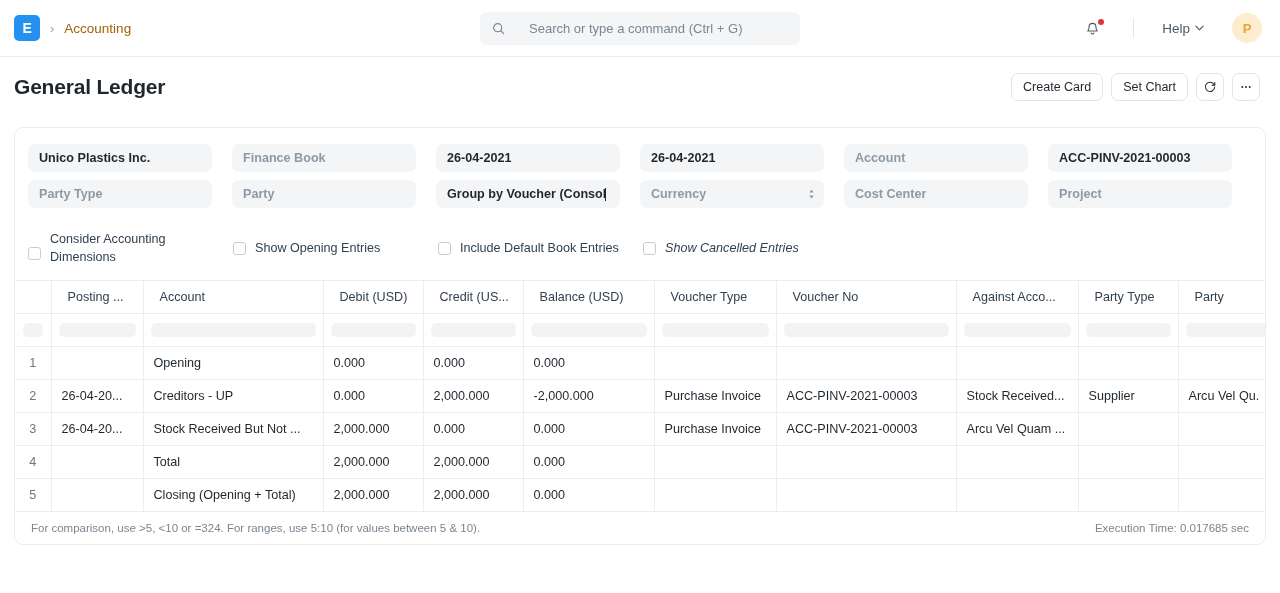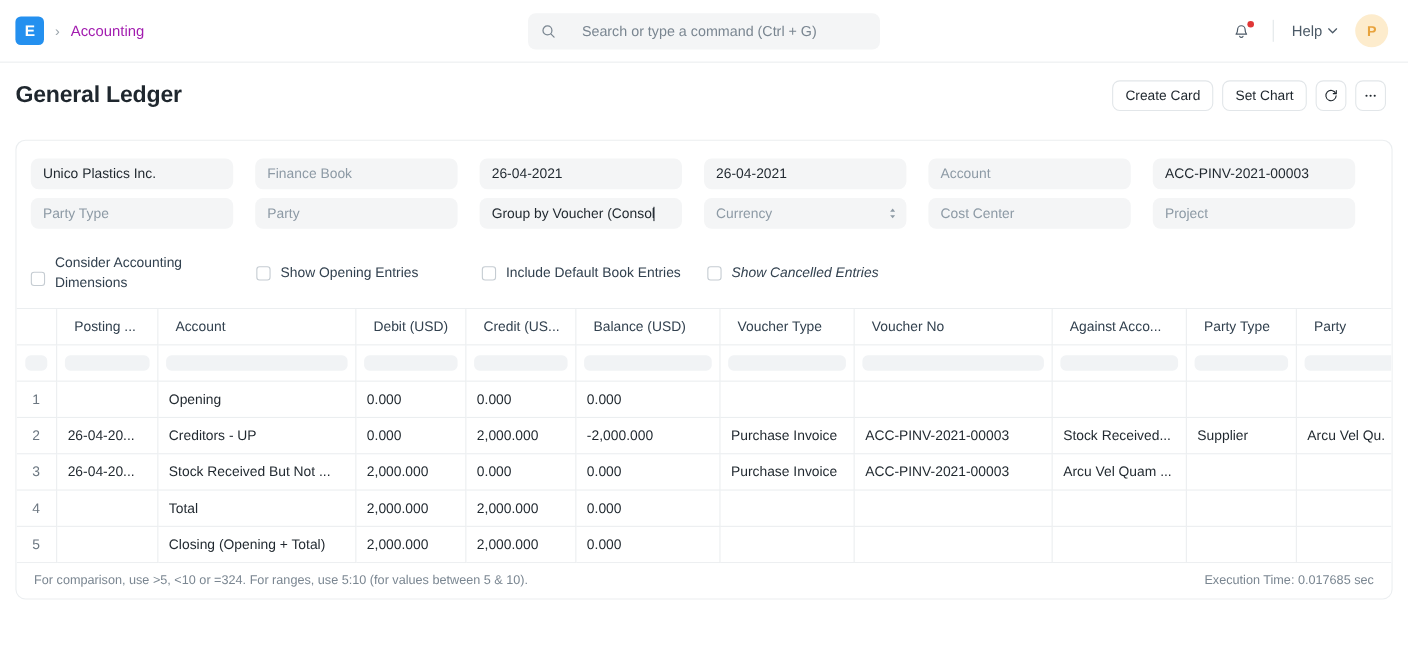--- a/index.html
+++ b/index.html
@@ -24,21 +24,21 @@
   .logo {
     width: 26px; height: 26px;
     background: #2490ef;
     border-radius: 5px;
     display: flex; align-items: center; justify-content: center;
     color: #fff; font-size: 14px; font-weight: 700;
     letter-spacing: -.5px;
   }
   .chev-sep { color: #9ca6ad; font-size: 13px; padding: 0 2px; }
   .breadcrumb-link {
-    font-size: 13.5px; color: #a21caf;
+    font-size: 13.5px; color: #a16207;
     text-decoration: none;
   }
 
   .nav-center {
     position: absolute; left: 50%; transform: translateX(-50%);
     top: 12px;
   }
   .searchbox {
     width: 320px; height: 33px;
     background: #f4f5f6;
@@ -46,21 +46,21 @@
     display: flex; align-items: center;
     padding: 0 12px; gap: 24px;
   }
   .searchbox .ph {
     font-size: 13px; color: #7a8691;
     white-space: nowrap;
   }
 
   .nav-right {
     margin-left: auto;
-    display: flex; align-items: center; gap: 0px;
+    display: flex; align-items: center; gap: 12px;
     padding-right: 4px;
   }
   .bell-wrap { position: relative; padding: 4px 10px; display:flex; align-items:center;}
   .bell-dot {
     position: absolute; top: 3px; right: 7px;
     width: 6px; height: 6px; border-radius: 50%;
     background: #e03636;
   }
   .vdiv { width: 1px; height: 20px; background: #e2e6e9; margin: 0 10px; }
   .help {
@@ -124,20 +124,21 @@
     border: none;
     width: 100%;
     padding: 0 11px;
     font-size: 12.6px;
     font-family: inherit;
     color: #1f272e;
     display: flex; align-items: center;
     position: relative;
     overflow: hidden;
     white-space: nowrap;
+    font-weight: bold;
   }
   .fctrl.placeholder { color: #8d9aa5; }
   .fctrl .caretline {
     display:inline-block; width:1px; height:13px; background:#1f272e;
     margin-left:-1px;
   }
   .selarrow {
     position: absolute; right: 9px; top: 50%; transform: translateY(-50%);
     display: flex; flex-direction: column; gap: 2px;
     color: #8d9aa5; font-size: 7px; line-height: 6px;

